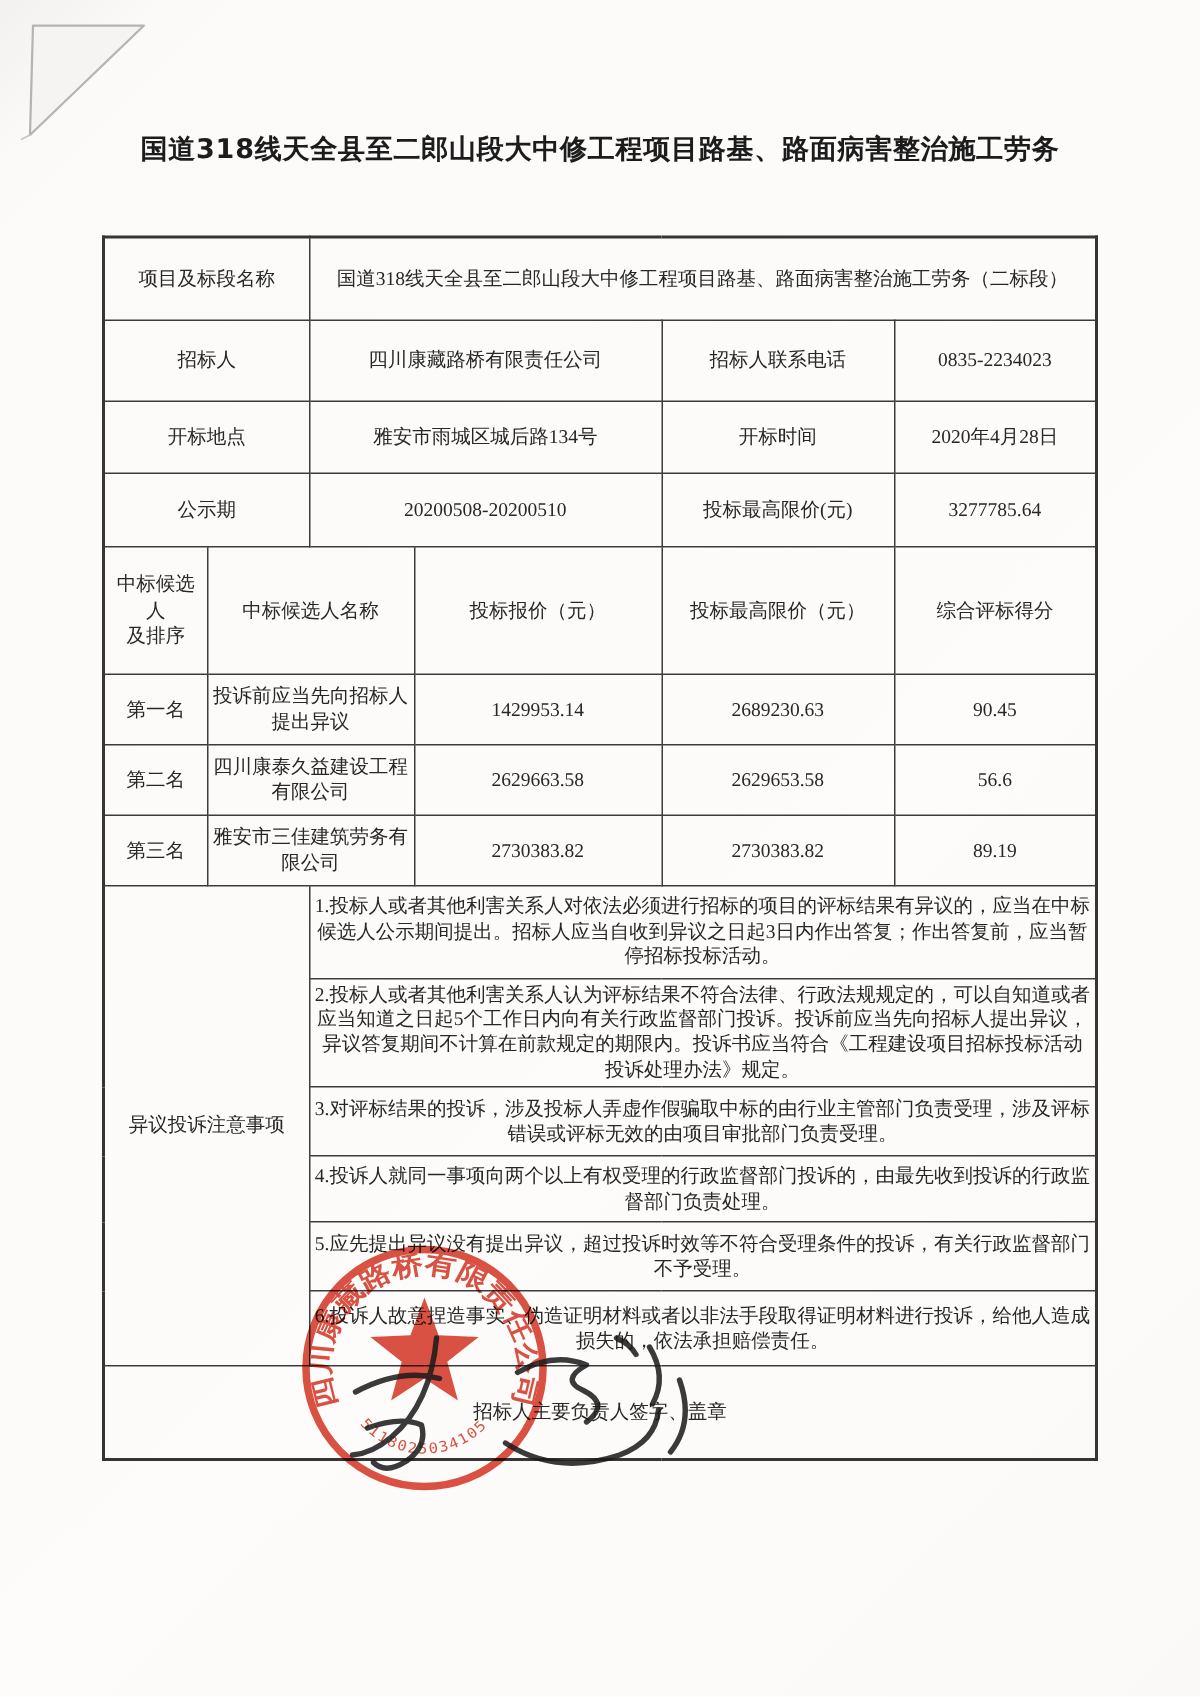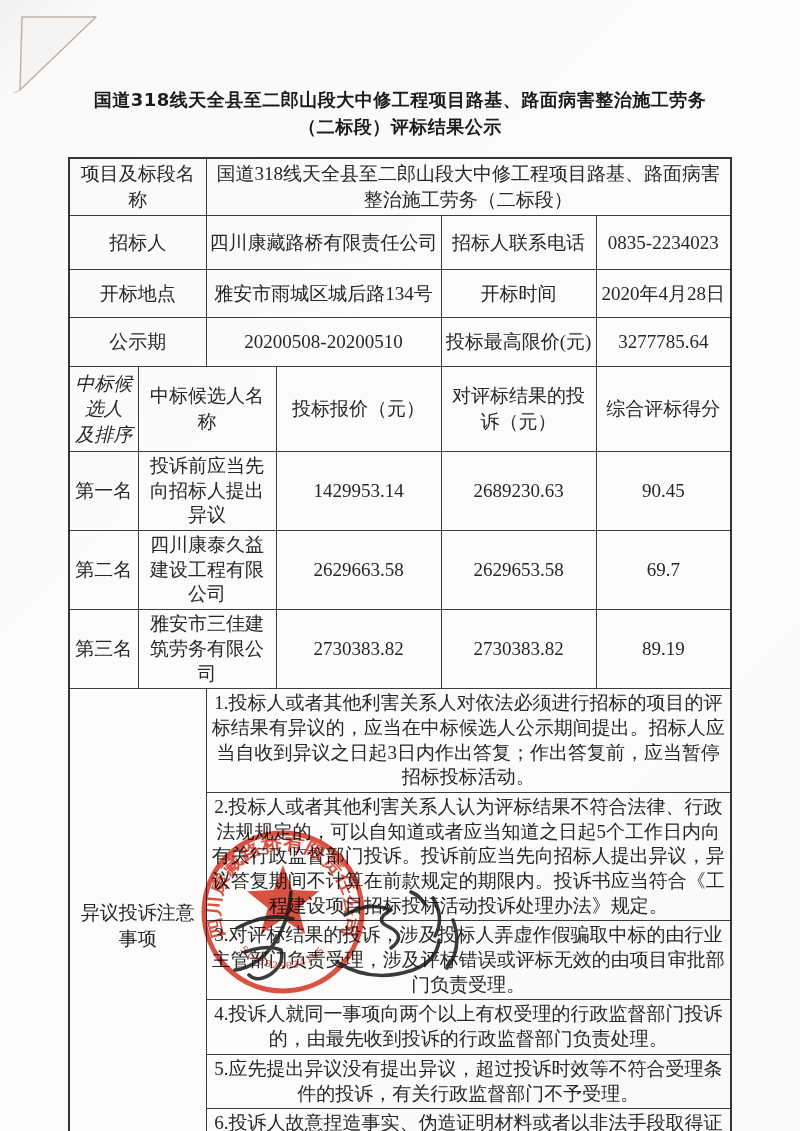--- a/index.html
+++ b/index.html
@@ -27,26 +27,26 @@
   table.announcement {
     position: absolute; left: 68px; top: 157px;
     width: 662px;
     border-collapse: collapse;
     table-layout: fixed;
     border: 2px solid #353535;
   }
   table.announcement td {
     border: 1.5px solid #3c3c3c;
     text-align: center; vertical-align: middle;
-    font-size: 19px; color: #272727;
+    font-size: 13px; color: #272727;
     padding: 2px 3px;
     overflow: hidden;
   }
   td.val-left { text-align: left; padding-left: 10px; margin-left: 24px; }
-  td.rank-head { white-space: pre-line; line-height: 1.35; font-style: italic; }
+  td.rank-head { white-space: pre-line; line-height: 1.35; }
   td.name-cell { line-height: 1.3; padding: 2px 6px; }
   td.notes-p {
     text-align: left; vertical-align: middle;
     font-size: 12.6px; line-height: 1.3;
     padding: 4px 8px 4px 6px;
   }
   td.sig-cell { text-align: left; padding-left: 5px; font-size: 13px; margin-left: 12px; }
   .seal-wrap { position: absolute; left: 165px; top: 800px; width: 330px; height: 230px; }
   .seal-wrap svg { overflow: visible; }
   .seal-red { mix-blend-mode: multiply; }
@@ -64,21 +64,20 @@
 
 <div class="page">
 
   <svg class="corner-fold" width="120" height="120">
     <polygon points="20,90 96,17 22,17" fill="#f6f4f3" stroke="#b8b3b1" stroke-width="1.5" stroke-linejoin="round"></polygon>
     <line x1="20" y1="90" x2="14" y2="93" stroke="#c9c5c3" stroke-width="1.2"></line>
   </svg>
 
   <div class="doc-title">
     <div>国道318线天全县至二郎山段大中修工程项目路基、路面病害整治施工劳务</div>
-    <div>（二标段）评标结果公示</div>
   </div>
 
   <table class="announcement">
     <colgroup>
       <col style="width:69px">
         <col style="width:68px">
         <col style="width:70px">
       <col style="width:165px">
         <col style="width:155px">
         <col style="width:135px">
@@ -109,38 +108,38 @@
       <td colspan="2">20200508-20200510</td>
       <td>投标最高限价(元)</td>
       <td>3277785.64</td>
     </tr>
 
     <tr style="height:85px">
       <td class="rank-head">中标候选人
 及排序</td>
       <td colspan="2">中标候选人名称</td>
       <td>投标报价（元）</td>
-      <td>对评标结果的投诉（元）</td>
+      <td>投标最高限价（元）</td>
       <td>综合评标得分</td>
     </tr>
 
     <tr style="height:47px">
       <td>第一名</td>
       <td colspan="2" class="name-cell">投诉前应当先向招标人提出异议</td>
       <td>1429953.14</td>
       <td>2689230.63</td>
       <td>90.45</td>
     </tr>
 
     <tr style="height:47px">
       <td>第二名</td>
       <td colspan="2" class="name-cell">四川康泰久益建设工程有限公司</td>
       <td>2629663.58</td>
       <td>2629653.58</td>
-      <td>69.7</td>
+      <td>56.6</td>
     </tr>
 
     <tr style="height:47px">
       <td>第三名</td>
       <td colspan="2" class="name-cell">雅安市三佳建筑劳务有限公司</td>
       <td>2730383.82</td>
       <td>2730383.82</td>
       <td>89.19</td>
     </tr>
 

